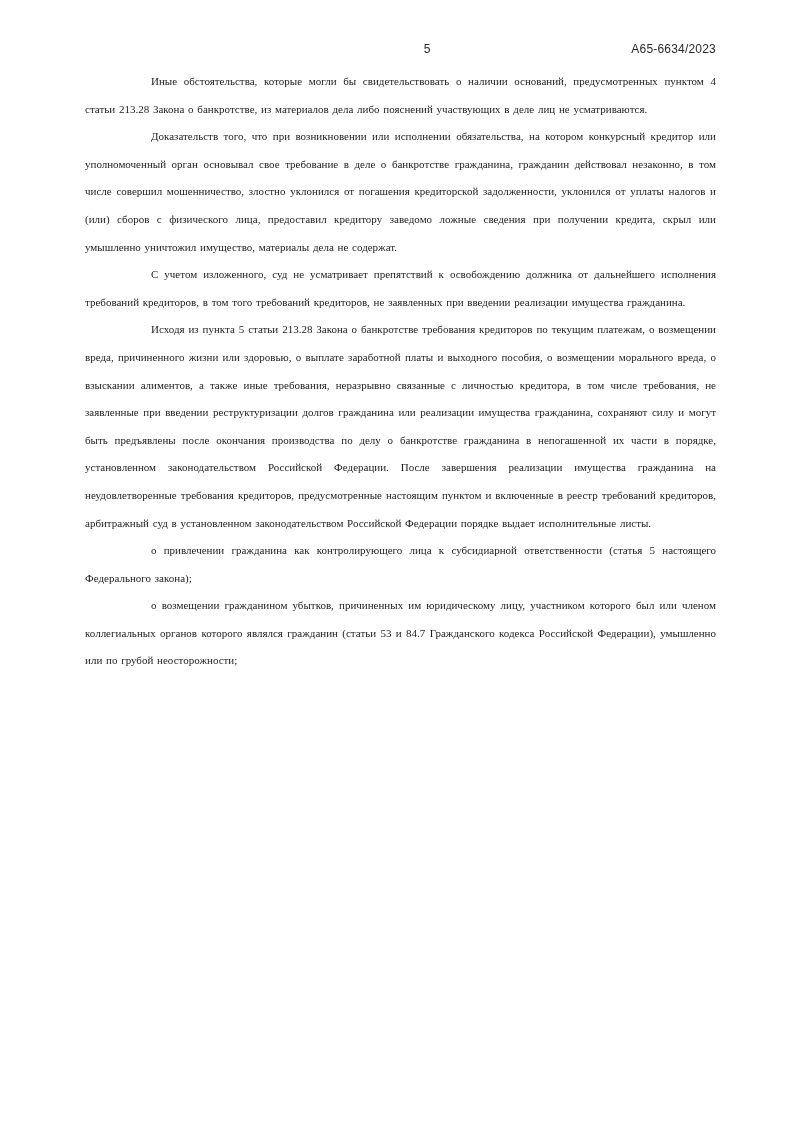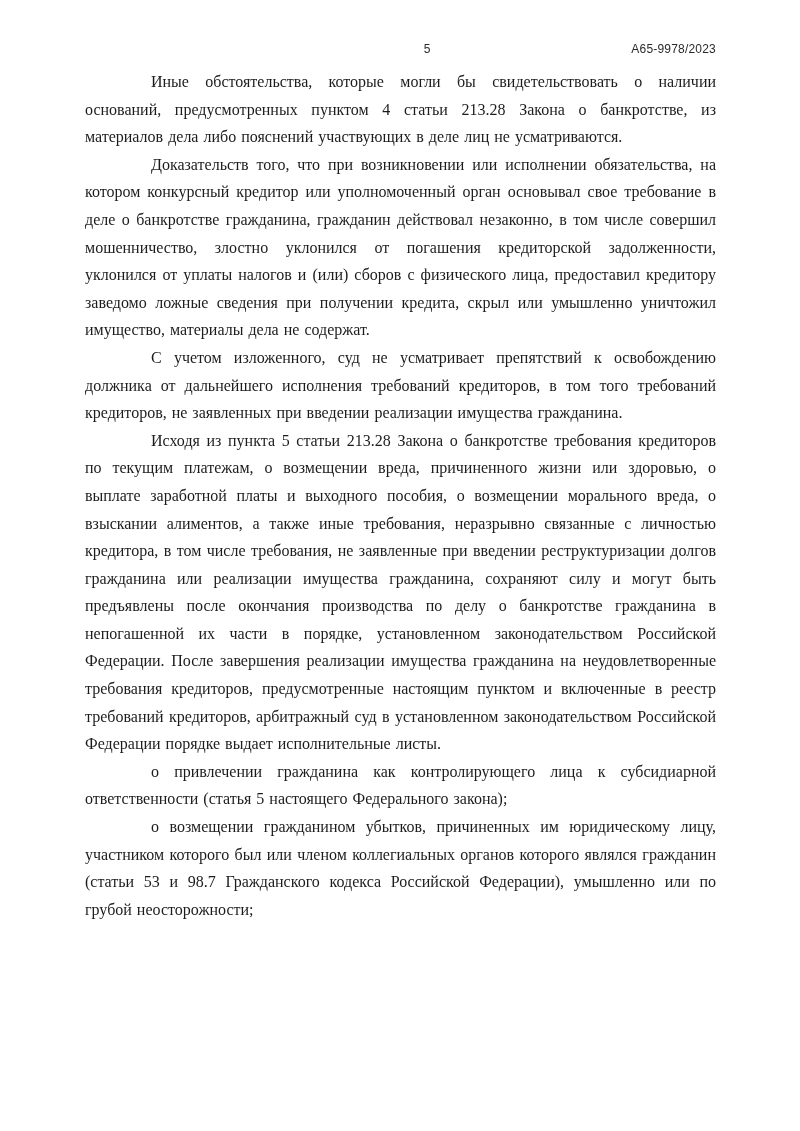--- a/index.html
+++ b/index.html
@@ -40,40 +40,40 @@
   }
   .doc-body {
     position: absolute;
     top: 68px;
     left: 85px;
     width: 631px;
   }
   .doc-body p {
     margin: 0;
     padding: 0;
-    font-size: 16px;
+    font-size: 11px;
     line-height: 27.6px;
     text-align: justify;
     text-align-last: left;
     text-indent: 66px;
     word-spacing: 1px;
   }
 </style>
 </head>
 <body>
 
 <div class="page">
 
   <div class="page-header">
     <span class="page-number">5</span>
-    <span class="case-number">А65-9978/2023</span>
+    <span class="case-number">А65-6634/2023</span>
   </div>
 
   <div class="doc-body">
     <p>Иные обстоятельства, которые могли бы свидетельствовать о наличии оснований, предусмотренных пунктом 4 статьи 213.28 Закона о банкротстве, из материалов дела либо пояснений участвующих в деле лиц не усматриваются.</p>
     <p>Доказательств того, что при возникновении или исполнении обязательства, на котором конкурсный кредитор или уполномоченный орган основывал свое требование в деле о банкротстве гражданина, гражданин действовал незаконно, в том числе совершил мошенничество, злостно уклонился от погашения кредиторской задолженности, уклонился от уплаты налогов и (или) сборов с физического лица, предоставил кредитору заведомо ложные сведения при получении кредита, скрыл или умышленно уничтожил имущество, материалы дела не содержат.</p>
     <p>С учетом изложенного, суд не усматривает препятствий к освобождению должника от дальнейшего исполнения требований кредиторов, в том того требований кредиторов, не заявленных при введении реализации имущества гражданина.</p>
     <p>Исходя из пункта 5 статьи 213.28 Закона о банкротстве требования кредиторов по текущим платежам, о возмещении вреда, причиненного жизни или здоровью, о выплате заработной платы и выходного пособия, о возмещении морального вреда, о взыскании алиментов, а также иные требования, неразрывно связанные с личностью кредитора, в том числе требования, не заявленные при введении реструктуризации долгов гражданина или реализации имущества гражданина, сохраняют силу и могут быть предъявлены после окончания производства по делу о банкротстве гражданина в непогашенной их части в порядке, установленном законодательством Российской Федерации. После завершения реализации имущества гражданина на неудовлетворенные требования кредиторов, предусмотренные настоящим пунктом и включенные в реестр требований кредиторов, арбитражный суд в установленном законодательством Российской Федерации порядке выдает исполнительные листы.</p>
     <p>о привлечении гражданина как контролирующего лица к субсидиарной ответственности (статья 5 настоящего Федерального закона);</p>
-    <p>о возмещении гражданином убытков, причиненных им юридическому лицу, участником которого был или членом коллегиальных органов которого являлся гражданин (статьи 53 и 98.7 Гражданского кодекса Российской Федерации), умышленно или по грубой неосторожности;</p>
+    <p>о возмещении гражданином убытков, причиненных им юридическому лицу, участником которого был или членом коллегиальных органов которого являлся гражданин (статьи 53 и 84.7 Гражданского кодекса Российской Федерации), умышленно или по грубой неосторожности;</p>
   </div>
 
 </div>
 
 </body></html>

